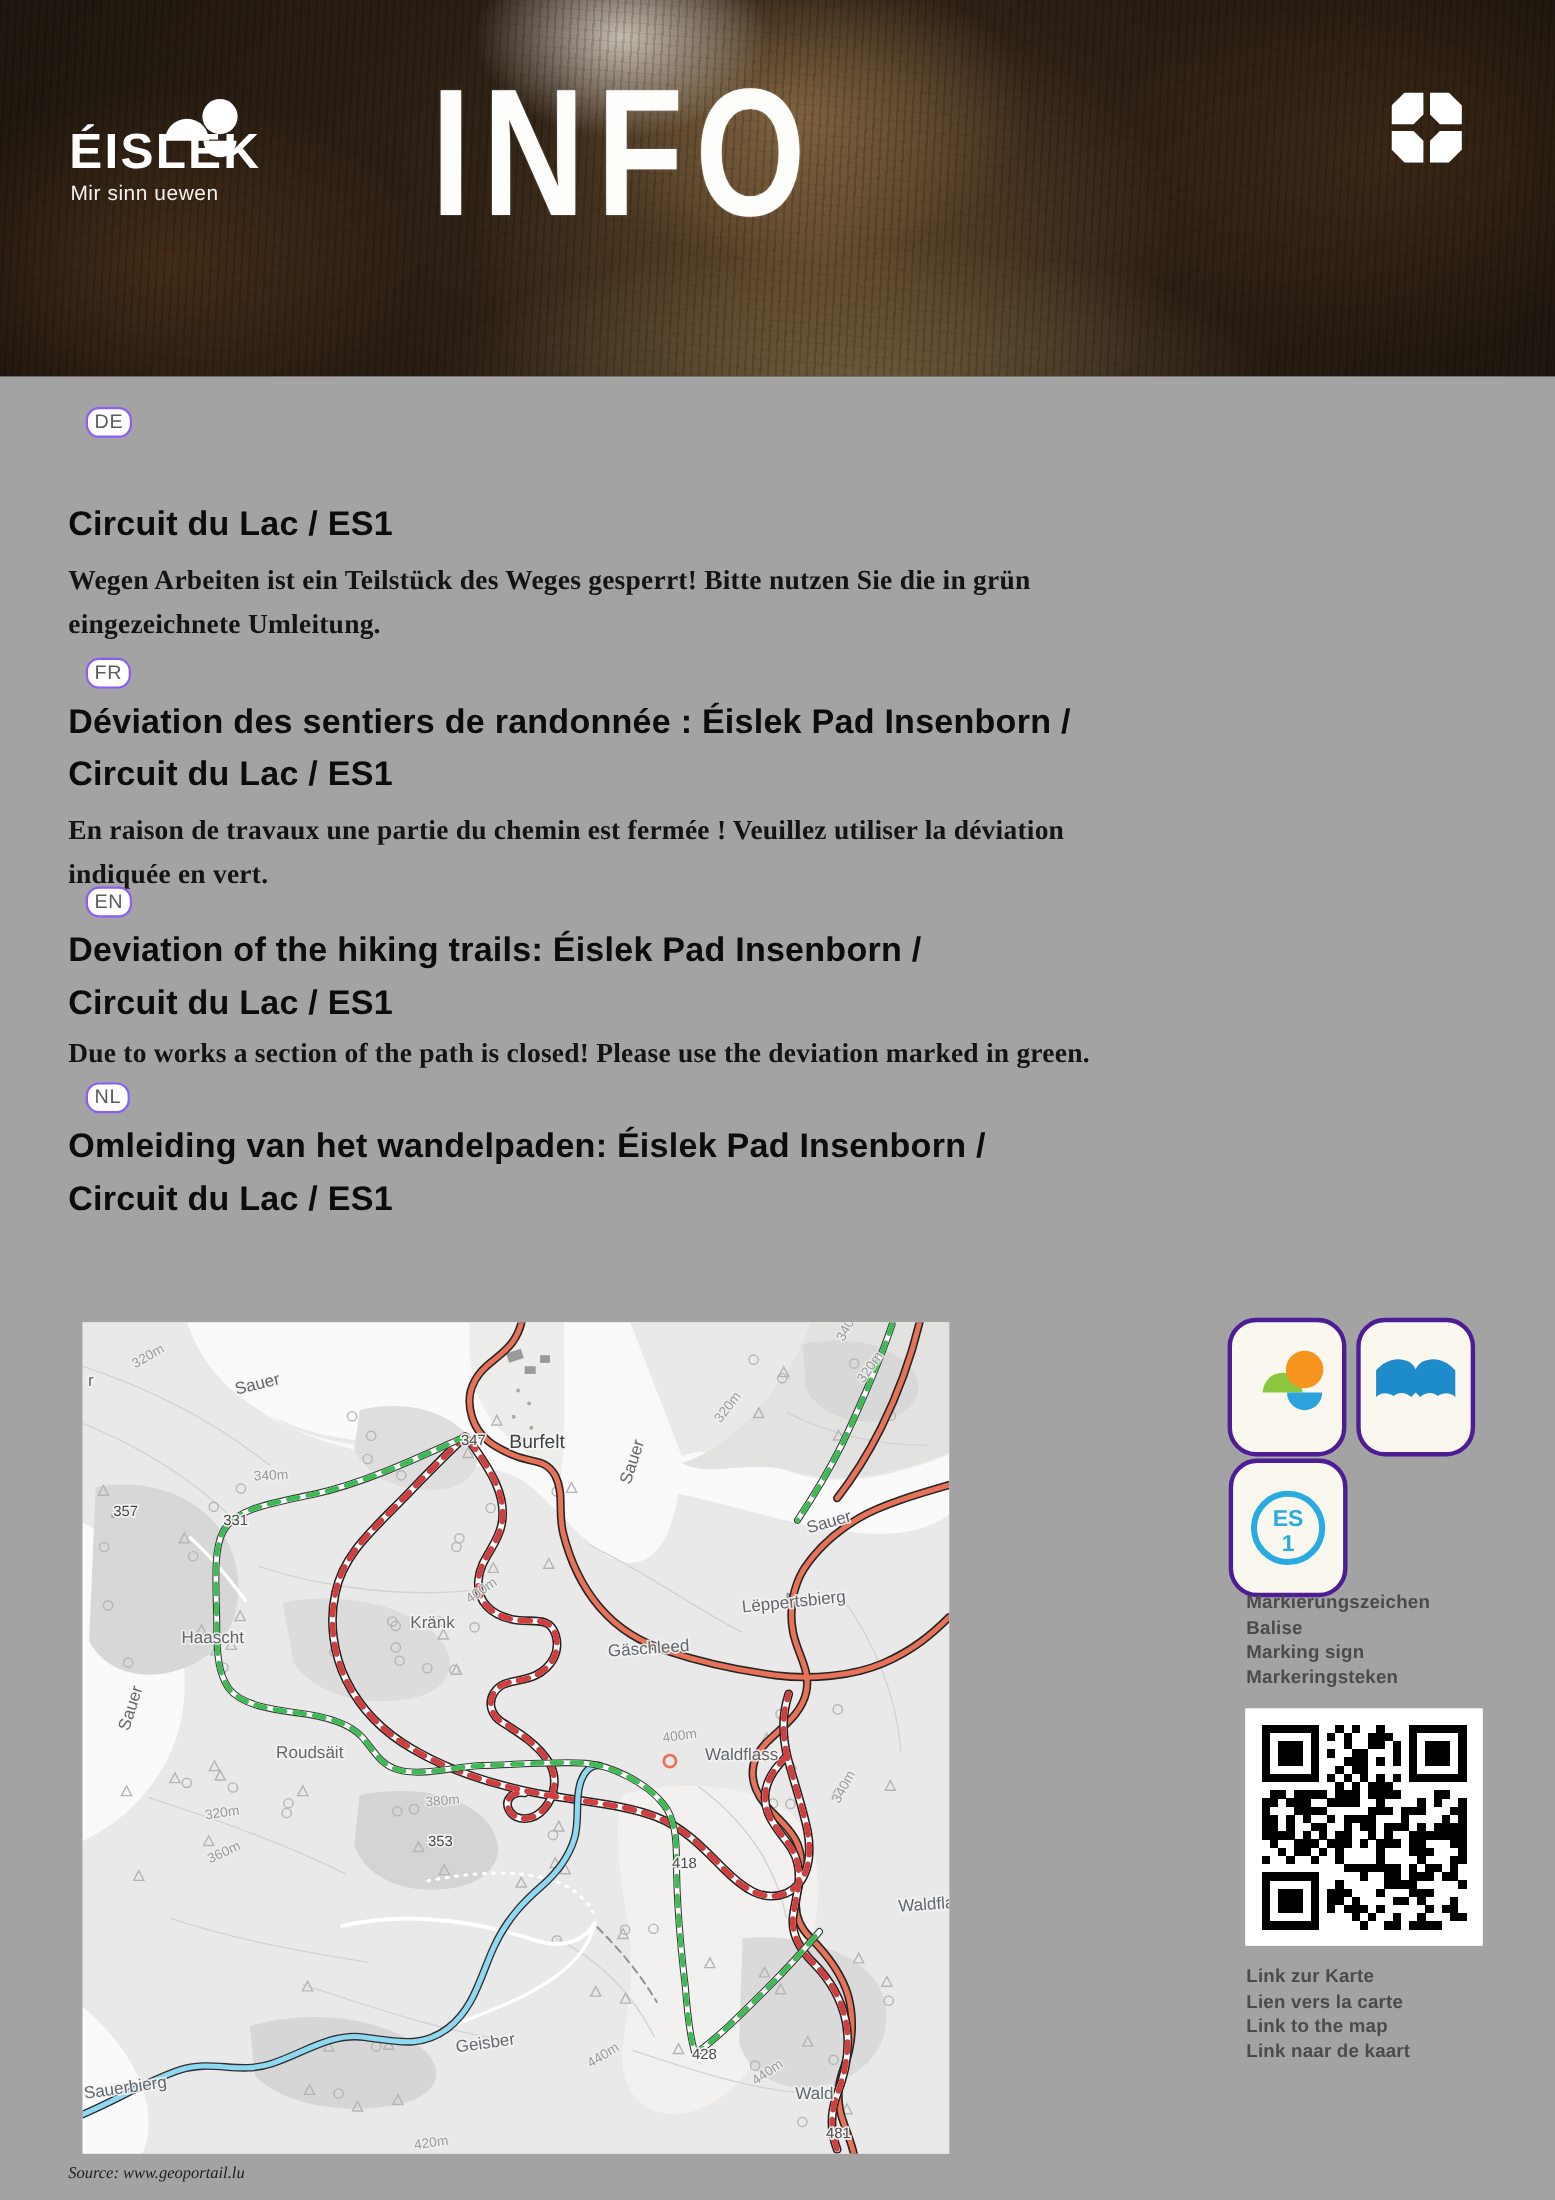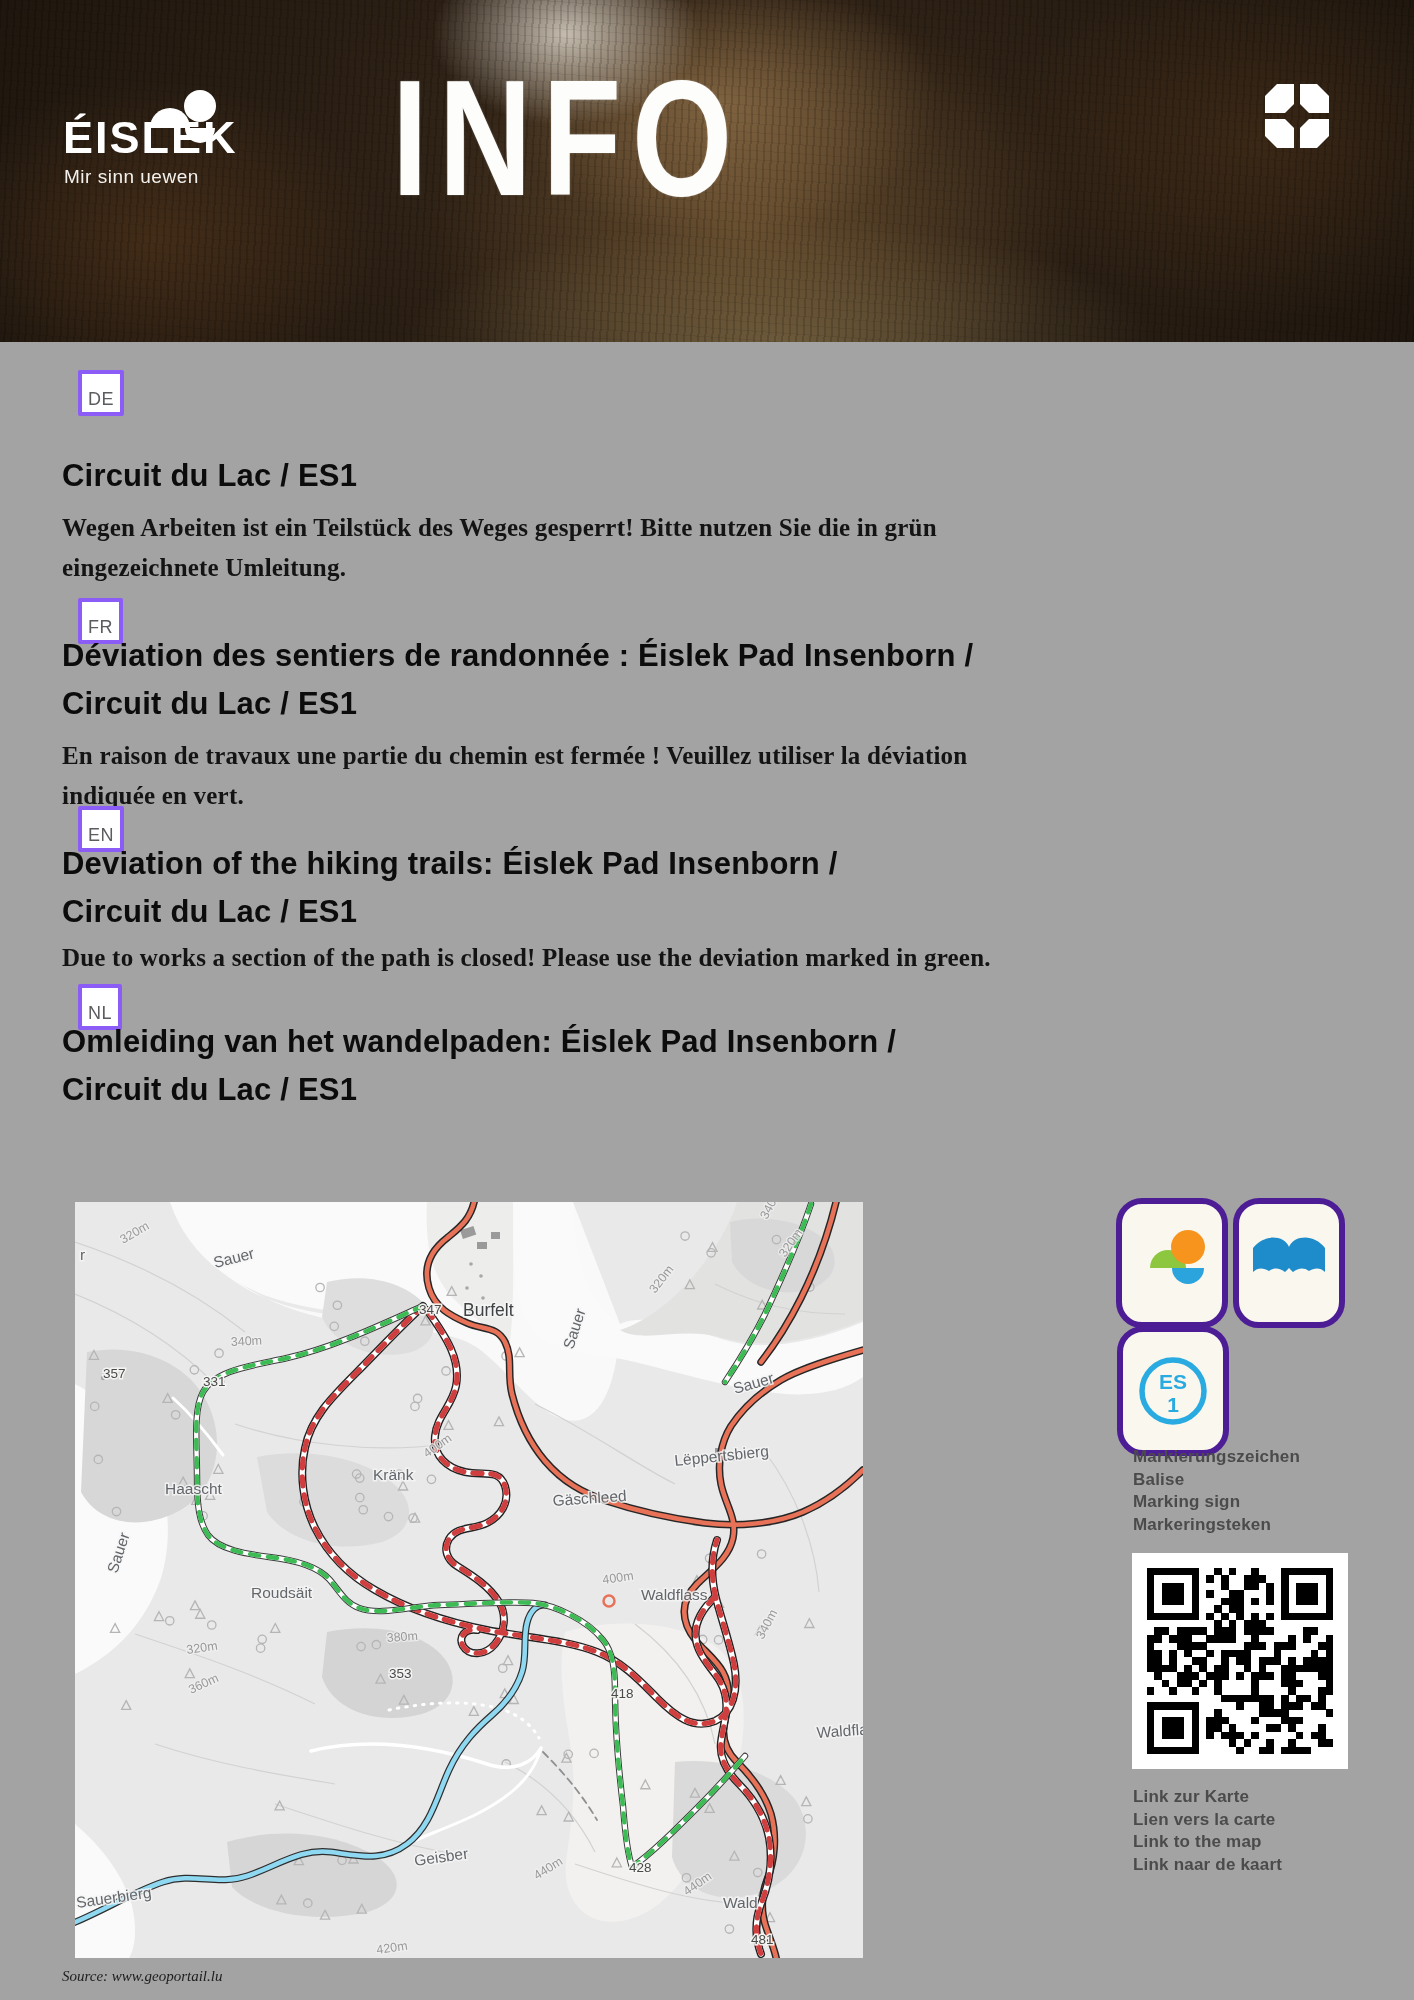--- a/index.html
+++ b/index.html
@@ -24,39 +24,39 @@
   .brand{position:absolute;left:63px;top:74px;width:260px;height:120px;color:#fff;}
   .brand-mark{position:absolute;left:85px;top:2px;}
   .brand-word{position:absolute;left:0;top:38px;font-size:45px;font-weight:700;letter-spacing:2px;color:#fff;}
   .brand-tag{position:absolute;left:1px;top:92px;font-size:19px;font-weight:400;letter-spacing:.5px;color:#f4f2ee;}
   .info-title{position:absolute;left:392px;top:56px;font-size:165px;line-height:1;font-weight:700;
     color:#fdfdfc;letter-spacing:14px;transform:scaleX(.78);transform-origin:left top;
     text-shadow:0 0 2px rgba(255,255,255,.35);}
   .xlogo{position:absolute;left:1265px;top:84px;}
 
   
-  .lang-badge{position:absolute;left:78px;display:inline-block;border:4px solid #8b5cf6;border-radius:2px;
-    color:#5b5b60;font-size:18px;font-weight:500;letter-spacing:.5px;padding:15px 6px 2px 6px;background:#fff;}
+  .lang-badge{position:absolute;left:78px;display:inline-block;border:2px solid #8b5cf6;border-radius:12px;
+    color:#5b5b60;font-size:18px;font-weight:500;letter-spacing:.5px;padding:1px 6px 2px 6px;background:#fff;}
   .sec-title{position:absolute;left:62px;margin:0;font-size:31px;line-height:48px;font-weight:800;
     color:#0c0c0d;letter-spacing:.2px;white-space:nowrap;}
   .sec-body{position:absolute;left:62px;margin:0;font-family:"Liberation Serif",serif;font-size:25px;
     line-height:40px;color:#141414;letter-spacing:.2px;white-space:nowrap;font-weight:bold;}
 
   
   .map-wrap{position:absolute;left:75px;top:1202px;width:788px;height:756px;background:#e9e9e9;overflow:hidden;}
   .map-wrap svg{display:block;}
   .ml-place{fill:#63676b;font-size:15.5px;paint-order:stroke;stroke:rgba(245,245,244,.85);stroke-width:3px;}
   .ml-town{fill:#3f4245;font-size:17.5px;paint-order:stroke;stroke:rgba(245,245,244,.9);stroke-width:3px;}
   .ml-contour{fill:#9a9a9a;font-size:12.5px;paint-order:stroke;stroke:rgba(240,240,240,.8);stroke-width:2.5px;}
   .ml-spot{fill:#4a4a4a;font-size:13.5px;paint-order:stroke;stroke:rgba(245,245,244,.95);stroke-width:3px;}
   .map-source{position:absolute;left:62px;top:1968px;font-family:"Liberation Serif",serif;font-style:italic;
     font-size:15px;color:#1d1d1d;}
 
   
-  .tile{position:absolute;width:100px;height:118px;background:#f9f7ee;border:6px solid #4c1d95;border-radius:26px;}
+  .tile{position:absolute;width:100px;height:118px;background:#f9f7ee;border:4px solid #4c1d95;border-radius:26px;}
   .tile svg{display:block;margin:0 auto;}
   .side-text{position:absolute;left:1133px;width:270px;font-size:17px;line-height:22.5px;font-weight:700;
     color:#4b4b4b;letter-spacing:.2px;}
   .qr{position:absolute;left:1132px;top:1553px;width:216px;height:216px;background:#fff;}
 </style>
 </head>
 <body>
 
 <div id="page">
 

